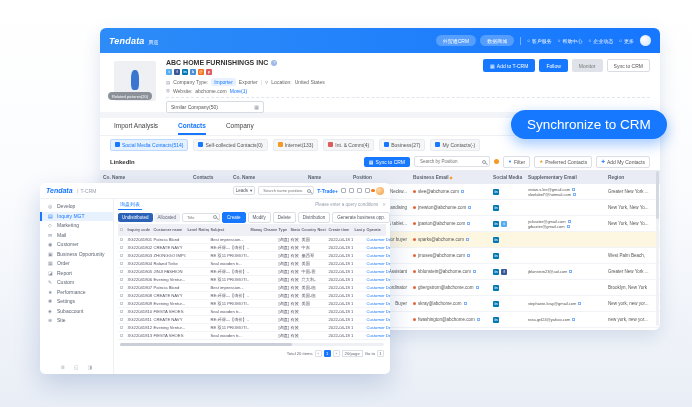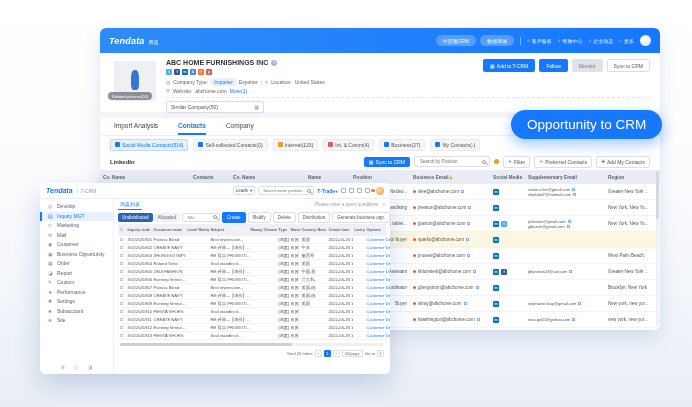--- a/index.html
+++ b/index.html
@@ -881,13 +881,13 @@
         <span class="pag-btn cur">1</span>
         <span class="pag-btn">›</span>
         <span class="pag-size">20/page</span>
         <span>Go to</span>
         <span class="pag-btn">1</span>
       </div>
     </div>
   </div>
 </div>
 
-<div class="sync-pill">Opportunity to CRM</div>
+<div class="sync-pill">Synchronize to CRM</div>
 
 </body></html>

